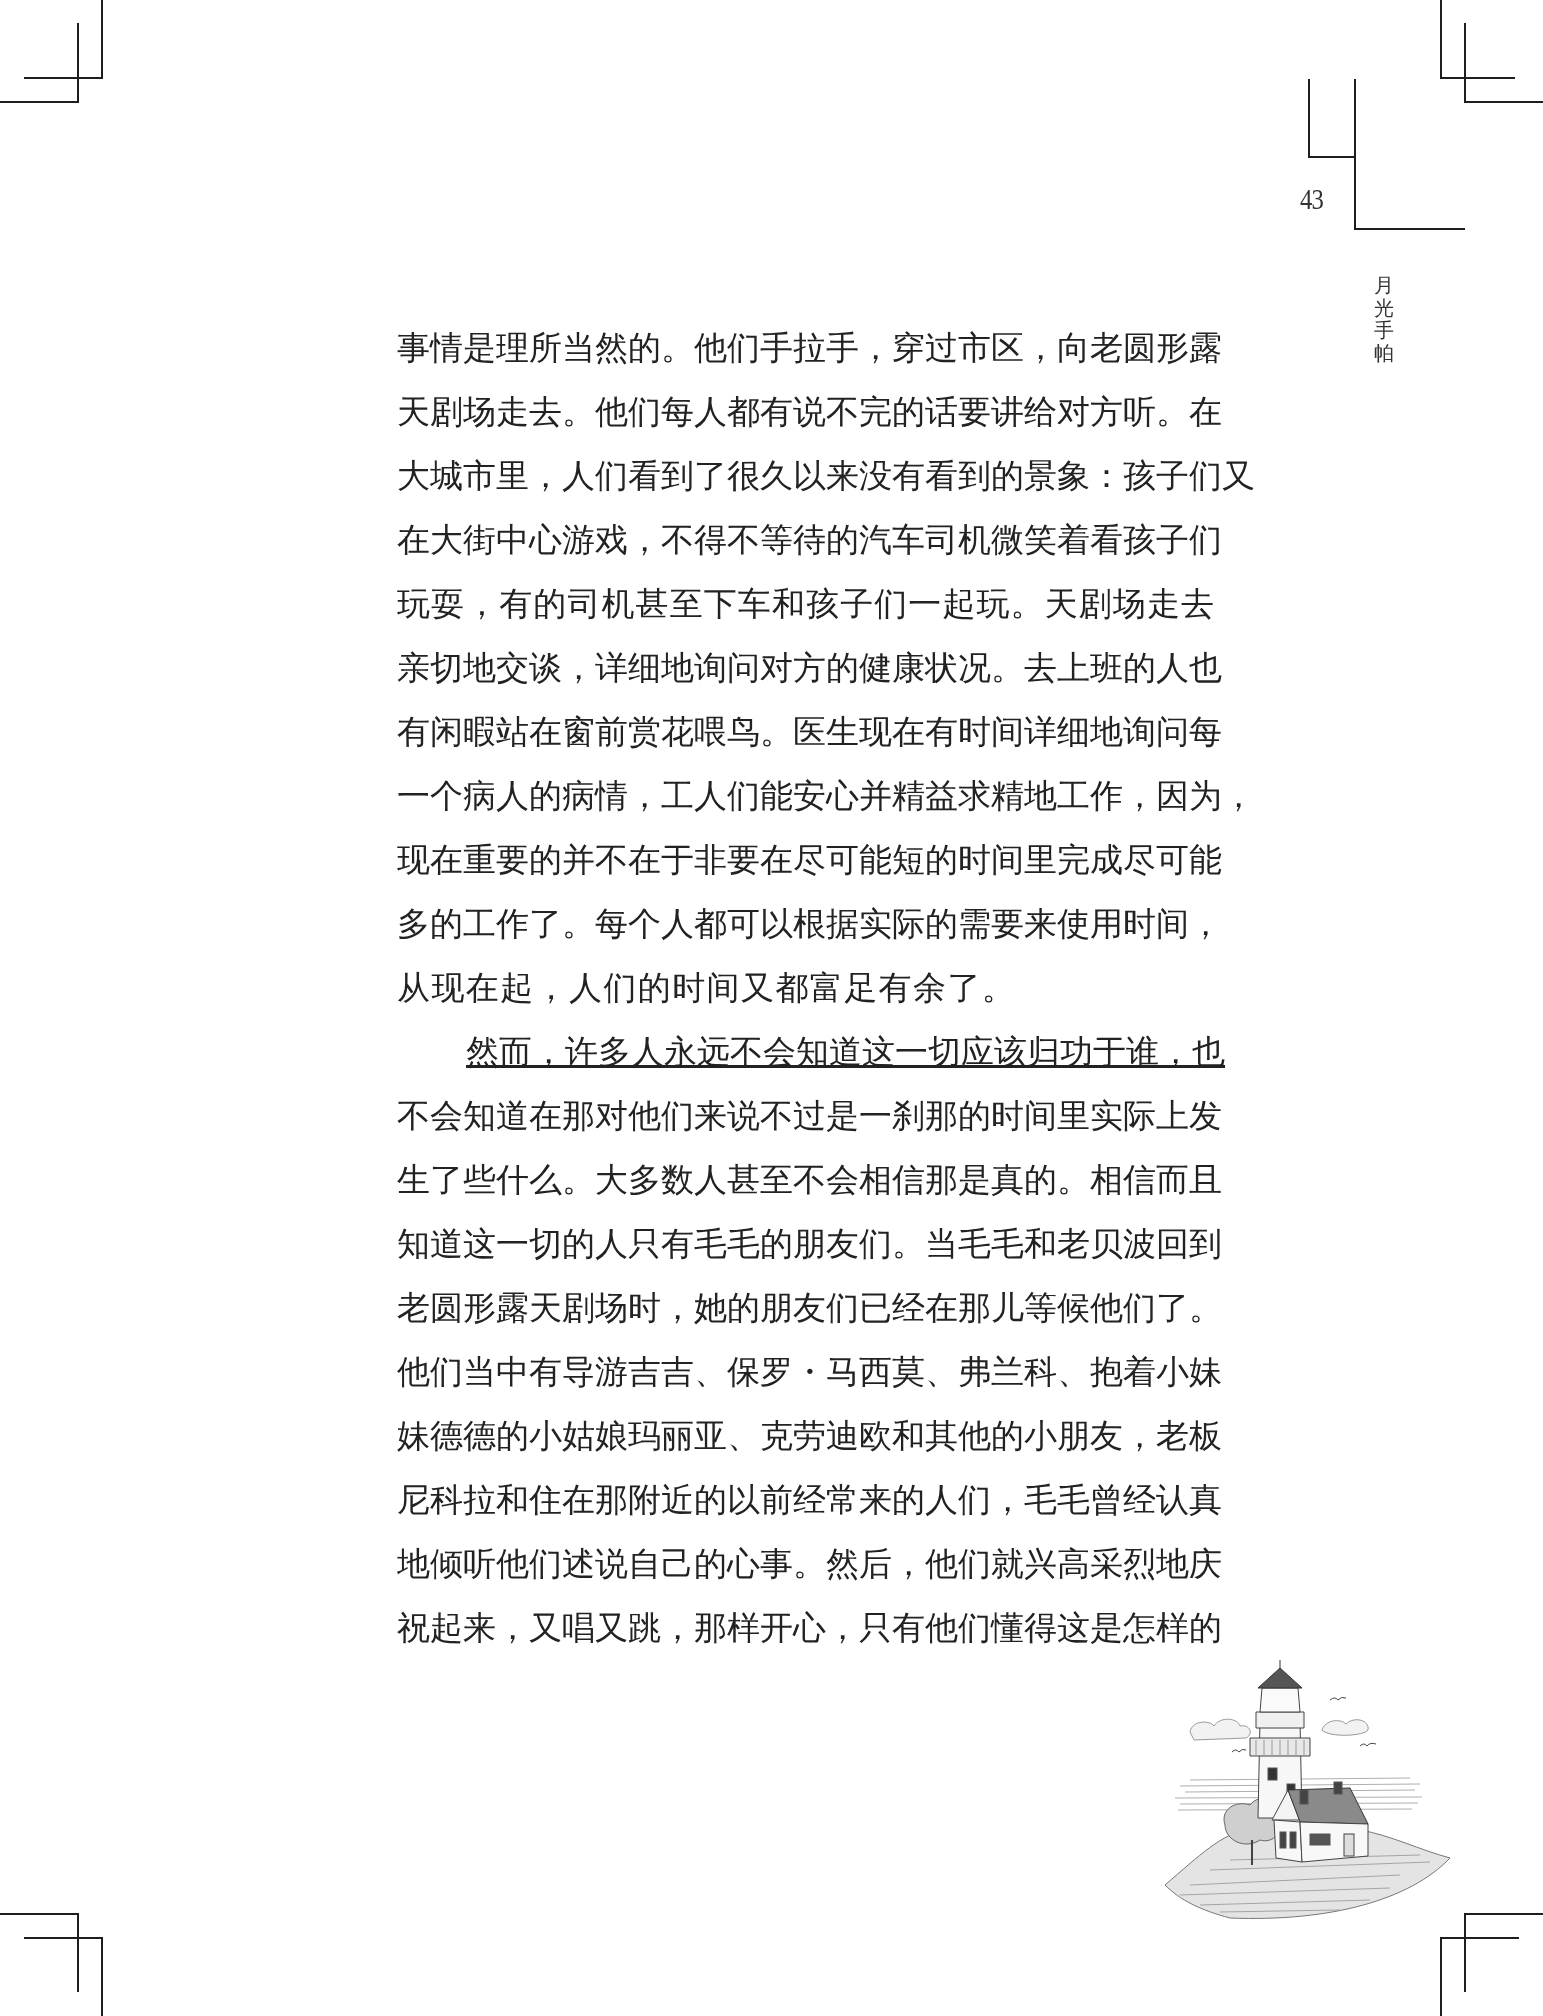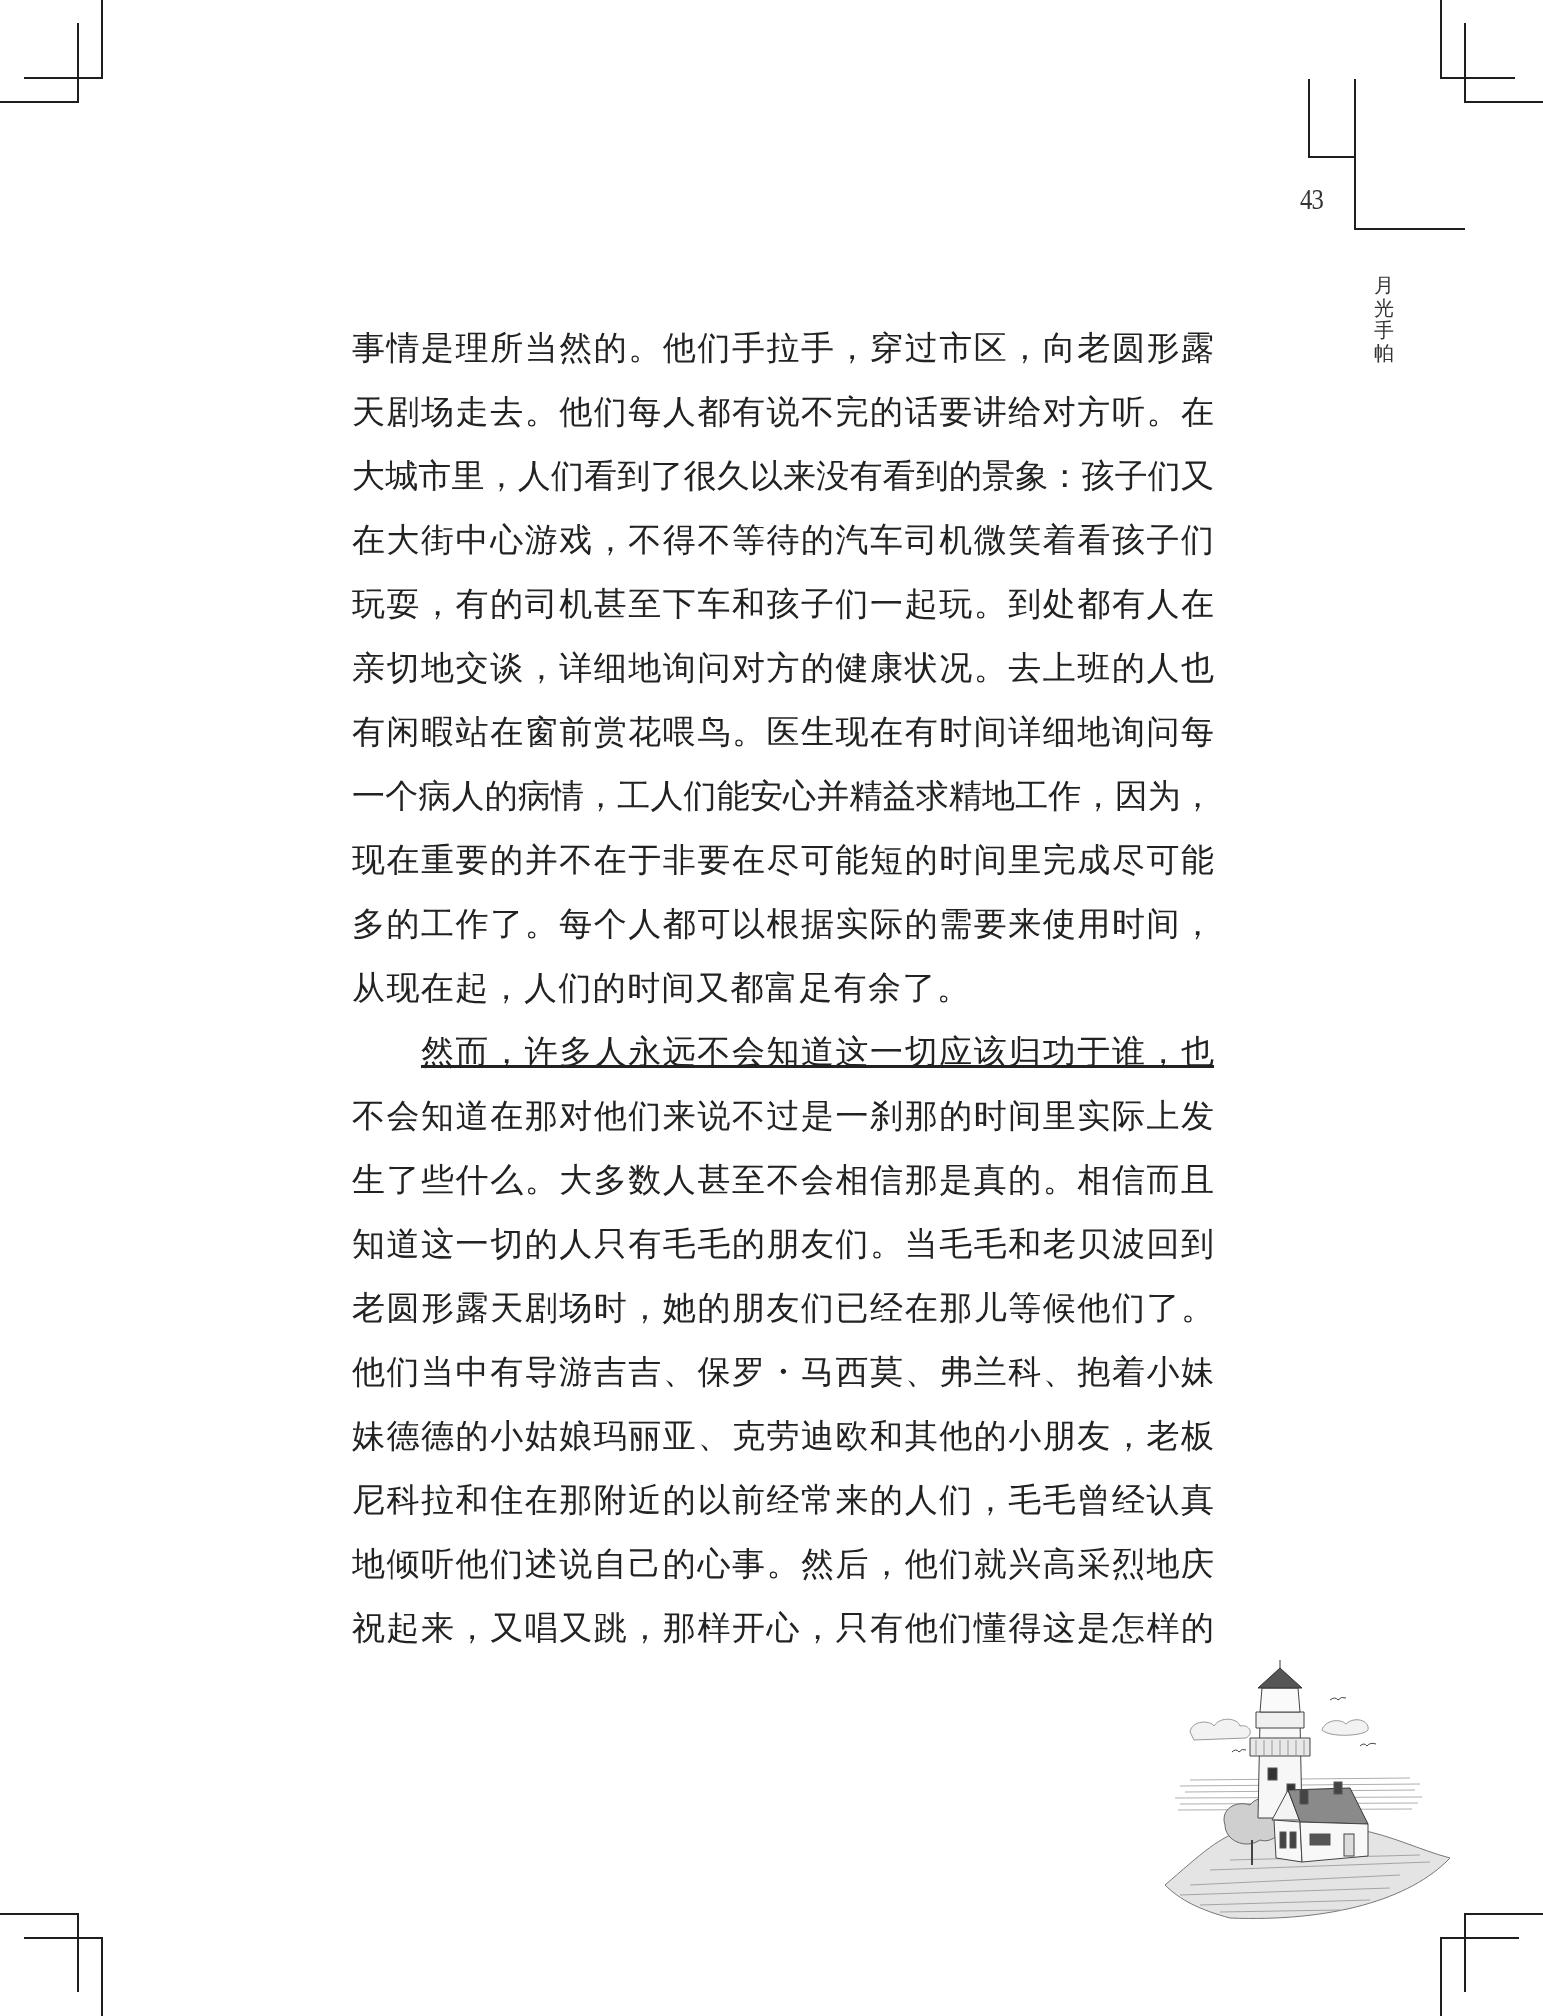--- a/index.html
+++ b/index.html
@@ -20,21 +20,21 @@
     font-size: 20px; line-height: 22.5px; color: #333; text-align: center;
   }
   .running-title span { display: block; }
   .body-text {
     position: absolute; left: 352px; top: 316px; width: 862px;
     font-family: "DejaVu Sans", "Liberation Sans", sans-serif;
     font-size: 33px; line-height: 64px; color: #222;
   }
   .line {
     display: block; height: 64px; white-space: nowrap;
-    text-align: justify; text-align-last: justify;
+    text-align: justify; text-align-last: justify; margin-left: 45px;
   }
   .line.short { text-align-last: left; letter-spacing: 1.4px; }
   .line.indent { padding-left: 69px; text-decoration: underline; }
   .illustration { position: absolute; left: 1150px; top: 1660px; width: 320px; height: 290px; }
 </style>
 </head>
 <body>
 
 <div class="page">
 
@@ -60,21 +60,21 @@
     <span>光</span>
     <span>手</span>
     <span>帕</span>
   </div>
 
   <div class="body-text">
     <span class="line">事情是理所当然的。他们手拉手，穿过市区，向老圆形露</span>
     <span class="line">天剧场走去。他们每人都有说不完的话要讲给对方听。在</span>
     <span class="line">大城市里，人们看到了很久以来没有看到的景象：孩子们又</span>
     <span class="line">在大街中心游戏，不得不等待的汽车司机微笑着看孩子们</span>
-    <span class="line">玩耍，有的司机甚至下车和孩子们一起玩。到处都有人在</span>
+    <span class="line">玩耍，有的司机甚至下车和孩子们一起玩。天剧场走去</span>
     <span class="line">亲切地交谈，详细地询问对方的健康状况。去上班的人也</span>
     <span class="line">有闲暇站在窗前赏花喂鸟。医生现在有时间详细地询问每</span>
     <span class="line">一个病人的病情，工人们能安心并精益求精地工作，因为，</span>
     <span class="line">现在重要的并不在于非要在尽可能短的时间里完成尽可能</span>
     <span class="line">多的工作了。每个人都可以根据实际的需要来使用时间，</span>
     <span class="line short">从现在起，人们的时间又都富足有余了。</span>
     <span class="line indent">然而，许多人永远不会知道这一切应该归功于谁，也</span>
     <span class="line">不会知道在那对他们来说不过是一刹那的时间里实际上发</span>
     <span class="line">生了些什么。大多数人甚至不会相信那是真的。相信而且</span>
     <span class="line">知道这一切的人只有毛毛的朋友们。当毛毛和老贝波回到</span>

